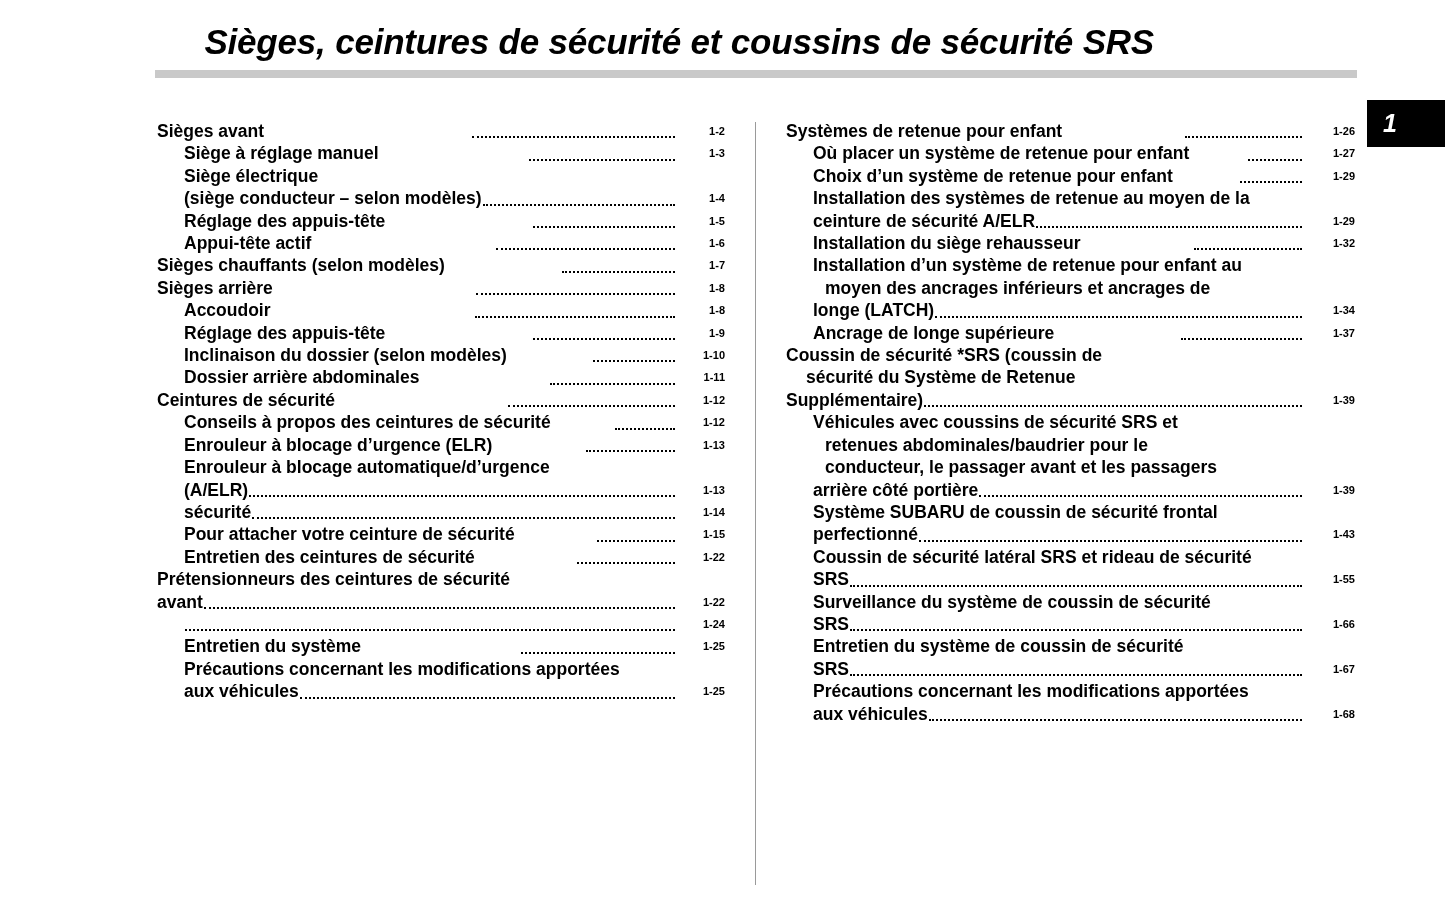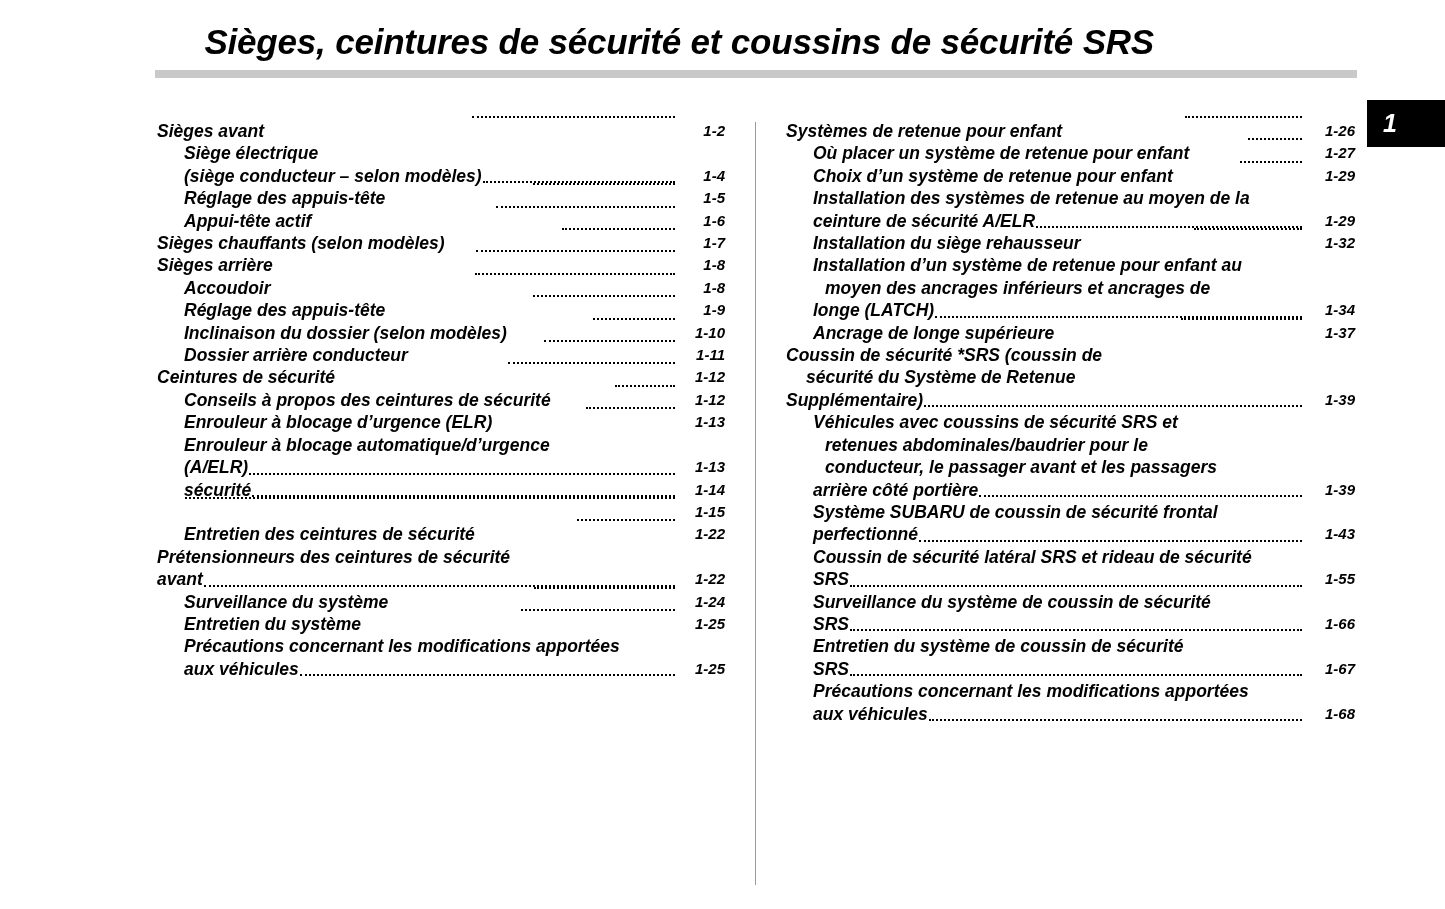--- a/index.html
+++ b/index.html
@@ -86,25 +86,25 @@
     top: 122px;
     width: 1px;
     height: 763px;
     background: #9a9a9a;
   }
 
   
   .entry {
     position: relative;
     display: flex;
+    align-items: flex-end;
     font-size: 17.5px;
     font-weight: bold;
     line-height: 22.4px;
     margin-bottom: 0;
-    font-style: italic;
   }
   .entry .title-wrap {
     flex: 1 1 auto;
     min-width: 0;
     position: relative;
     padding-right: 4px;
   }
   .entry .title {
     display: inline;
   }
@@ -114,21 +114,21 @@
     position: relative;
     bottom: 4px;
     border-bottom: 2.5px dotted #000;
     margin: 0 2px 0 1px;
     height: 0;
   }
   .entry .pageno {
     flex: 0 0 auto;
     text-align: right;
     white-space: nowrap;
-    font-size: 15px;
+    font-size: 11px;
     font-weight: bold;
   }
   .column.left  .entry .pageno { width: 48px; }
   .column.right .entry .pageno { width: 51px; }
 
   
   .entry.lvl1 { margin-left: 0px; }
   .entry.lvl1 .title-wrap { text-indent: 0; }
 
   
@@ -175,20 +175,25 @@
 
 <div class="col-divider"></div>
 
 <div class="toc">
   <div class="column left">
       <div class="entry lvl1">
         <span class="title-wrap"><span class="title">Sièges avant</span></span>
         <span class="leader"></span>
         <span class="pageno">1-2</span>
       </div>
+      <div class="entry lvl2">
+        <span class="title-wrap"><span class="title">Siège à réglage manuel</span></span>
+        <span class="leader"></span>
+        <span class="pageno">1-3</span>
+      </div>
       <div class="entry lvl2 multiline">
         <div class="lines">
           <div class="first" style="padding-left: 0px;">Siège électrique</div>
         </div>
         <div class="lastline">
           <span class="lead-text">(siège conducteur – selon modèles)</span>
           <span class="leader"></span>
           <span class="pageno">1-4</span>
         </div>
       </div>
@@ -221,21 +226,21 @@
         <span class="title-wrap"><span class="title">Réglage des appuis-tête</span></span>
         <span class="leader"></span>
         <span class="pageno">1-9</span>
       </div>
       <div class="entry lvl2">
         <span class="title-wrap"><span class="title">Inclinaison du dossier (selon modèles)</span></span>
         <span class="leader"></span>
         <span class="pageno">1-10</span>
       </div>
       <div class="entry lvl2">
-        <span class="title-wrap"><span class="title">Dossier arrière conducteur</span></span>
+        <span class="title-wrap"><span class="title">Dossier arrière abdominales</span></span>
         <span class="leader"></span>
         <span class="pageno">1-11</span>
       </div>
       <div class="entry lvl1">
         <span class="title-wrap"><span class="title">Ceintures de sécurité</span></span>
         <span class="leader"></span>
         <span class="pageno">1-12</span>
       </div>
       <div class="entry lvl2">
         <span class="title-wrap"><span class="title">Conseils à propos des ceintures de sécurité</span></span>
@@ -258,40 +263,40 @@
         </div>
       </div>
       <div class="entry lvl2 multiline">
         <div class="lastline">
           <span class="lead-text">sécurité</span>
           <span class="leader"></span>
           <span class="pageno">1-14</span>
         </div>
       </div>
       <div class="entry lvl2">
+        <span class="title-wrap"><span class="title">Pour attacher votre ceinture de sécurité</span></span>
         <span class="leader"></span>
         <span class="pageno">1-15</span>
       </div>
       <div class="entry lvl2">
         <span class="title-wrap"><span class="title">Entretien des ceintures de sécurité</span></span>
         <span class="leader"></span>
         <span class="pageno">1-22</span>
       </div>
       <div class="entry lvl1 multiline">
         <div class="lines">
           <div class="first" style="padding-left: 0px;">Prétensionneurs des ceintures de sécurité</div>
         </div>
         <div class="lastline">
           <span class="lead-text">avant</span>
           <span class="leader"></span>
           <span class="pageno">1-22</span>
         </div>
       </div>
       <div class="entry lvl2">
-        <span class="title-wrap"><span class="title">Surveillance du système</span></span>
         <span class="leader"></span>
         <span class="pageno">1-24</span>
       </div>
       <div class="entry lvl2">
         <span class="title-wrap"><span class="title">Entretien du système</span></span>
         <span class="leader"></span>
         <span class="pageno">1-25</span>
       </div>
       <div class="entry lvl2 multiline">
         <div class="lines">

